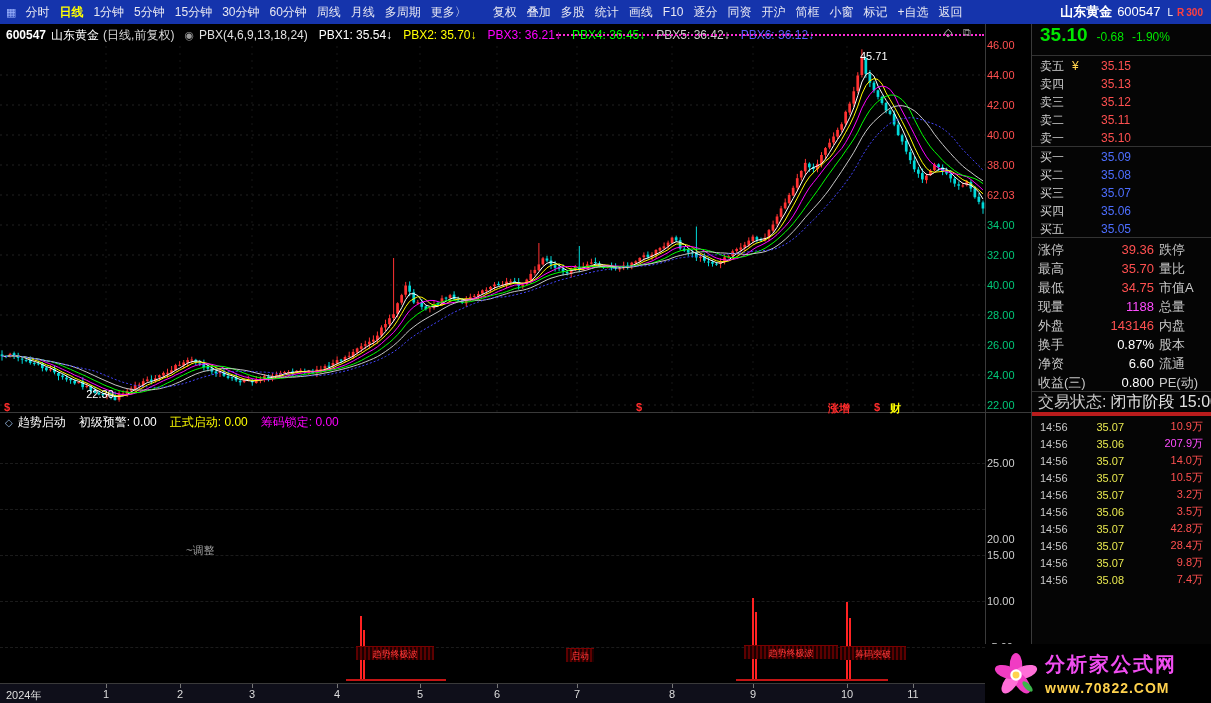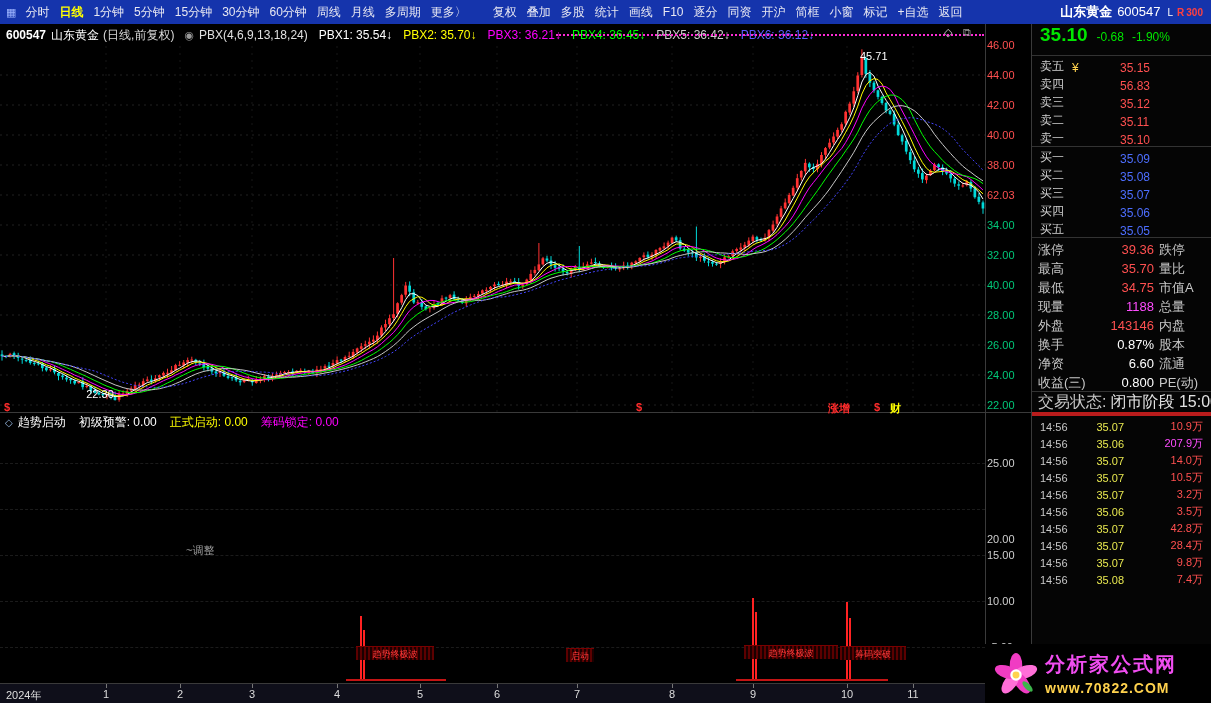--- a/index.html
+++ b/index.html
@@ -69,24 +69,24 @@
   #year-label{position:absolute;left:6px;top:4px}
 
   
   #right-panel{position:absolute;left:1032px;top:24px;width:179px;height:679px;background:#050505;
                color:#ddd;font-size:12px;z-index:3;overflow:hidden}
   #rp-price{height:32px;display:flex;align-items:baseline;padding:0 8px;border-bottom:1px solid #333}
   #rp-last{font-size:19px;font-weight:bold}
   #rp-chg{font-size:12px;margin-left:9px}
   #rp-pct{font-size:12px;margin-left:8px}
   #rp-sells,#rp-buys{height:91px;border-bottom:1px solid #333;padding-top:1px}
-  .lv-row{height:18px;display:flex;align-items:flex-end;padding:0 8px;font-size:12px;cursor:pointer}
+  .lv-row{height:18px;display:flex;align-items:center;padding:0 8px;font-size:12px;cursor:pointer}
   .lv-label{width:32px;color:#d0d0d0}
   .lv-cur{color:#ffd24d;width:12px}
-  .lv-price{margin-left:36px}
+  .lv-price{margin-left:17px}
   #rp-stats{height:154px;border-bottom:1px solid #333;padding-top:2px}
   .st-row{height:19px;display:flex;align-items:center;padding:0 6px;font-size:13px;overflow:hidden}
   .st-l1{flex:0 0 52px;color:#c8c8c8;white-space:nowrap}
   .st-v1{flex:1;text-align:right;padding-right:5px;white-space:nowrap}
   .st-l2{flex:0 0 46px;color:#c8c8c8;white-space:nowrap;overflow:hidden}
   #rp-status{height:24px;display:flex;align-items:flex-start;padding:0 6px;border-bottom:4px solid #b91c1c;
              color:#c8c8c8;font-size:16px;white-space:nowrap}
   #rp-status-val{margin-left:4px;color:#e2e2e2}
   #rp-flows{height:46px;border-bottom:1px solid #333;padding-top:1px}
   .flow-row{height:22px;display:flex;align-items:center;padding:0 6px;font-size:11px;color:#dddddd;white-space:nowrap}
@@ -742,21 +742,21 @@
     </div>
     <div id="rp-sells">
         <div class="lv-row">
           <span class="lv-label">卖五</span>
           <span class="lv-cur">¥</span>
           <span class="lv-price" style="color: rgb(255, 80, 80);">35.15</span>
         </div>
         <div class="lv-row">
           <span class="lv-label">卖四</span>
           <span class="lv-cur"></span>
-          <span class="lv-price" style="color: rgb(255, 80, 80);">56.83</span>
+          <span class="lv-price" style="color: rgb(255, 80, 80);">35.13</span>
         </div>
         <div class="lv-row">
           <span class="lv-label">卖三</span>
           <span class="lv-cur"></span>
           <span class="lv-price" style="color: rgb(255, 80, 80);">35.12</span>
         </div>
         <div class="lv-row">
           <span class="lv-label">卖二</span>
           <span class="lv-cur"></span>
           <span class="lv-price" style="color: rgb(255, 80, 80);">35.11</span>

